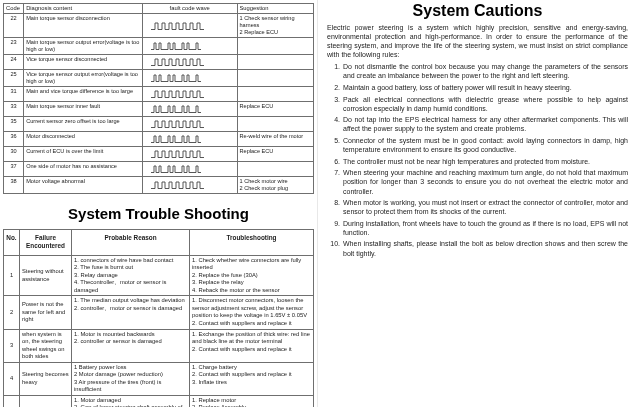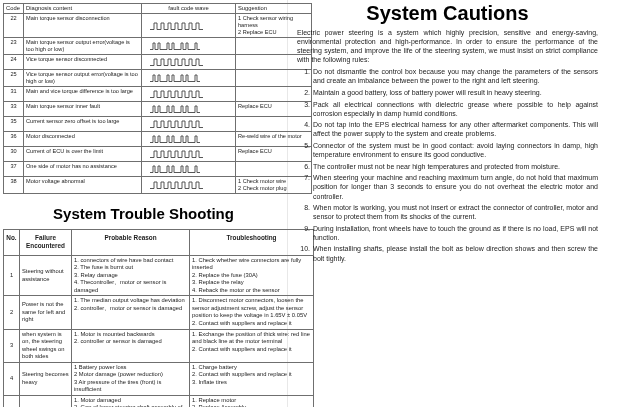--- a/index.html
+++ b/index.html
@@ -4,21 +4,21 @@
 <style>
   * { margin:0; padding:0; box-sizing:border-box; }
   html,body { width:640px; height:407px; }
   body {
     background:#ffffff;
     font-family:"Liberation Sans", sans-serif;
     color:#1c1c1c;
     overflow:hidden;
   }
   .page { display:flex; width:640px; height:407px; }
-  .left-col  { width:288px; padding:3px 3px 2px 3px; border-right:1px solid #e8e8e8; }
+  .left-col  { width:318px; padding:3px 3px 2px 3px; border-right:1px solid #e8e8e8; }
   .right-col { width:322px; padding:2px 12px 4px 9px; }
 
   
   table { border-collapse:collapse; width:100%; table-layout:fixed; }
   th, td {
     border:0.8px solid #6f6f6f;
     padding:1px 2px;
     vertical-align:top;
     font-weight:normal;
     text-align:left;
@@ -51,21 +51,21 @@
   .tt-no   { width:16px; text-align:center; }
   .tt-fail { width:52px; }
   .tt-reas { width:118px; }
   .tt-fix  { width:124px; }
   .trouble-table td.tt-no { text-align:center; vertical-align:middle; }
   .trouble-table td.tt-fail { vertical-align:middle; }
 
   
   .cautions-title {
     text-align:center;
-    font-size:20px;
+    font-size:16px;
     font-weight:bold;
     color:#000;
     margin:0 0 3px 0;
   }
   .cautions-intro {
     font-size:7px;
     line-height:1.3;
     text-align:justify;
     margin-bottom:3px;
   }

